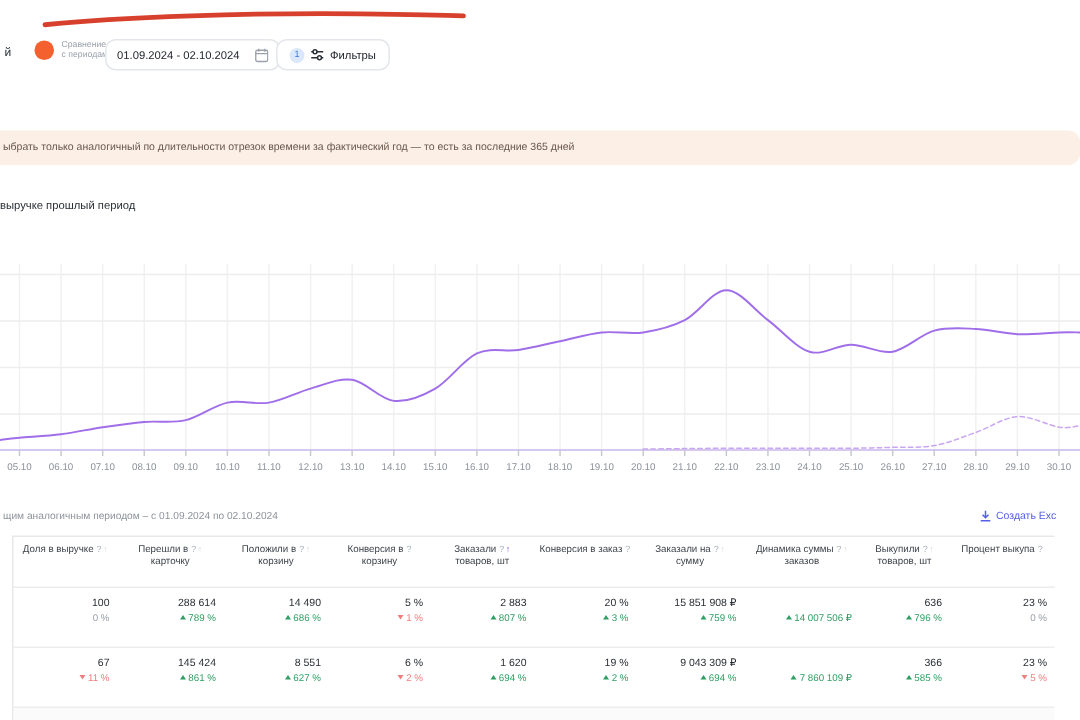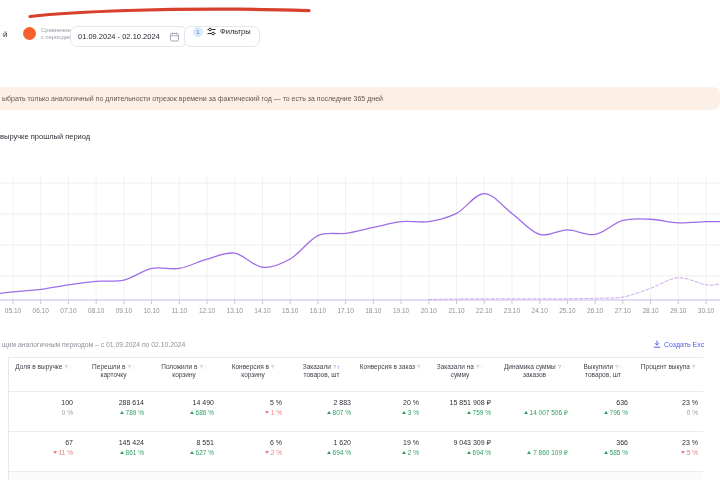--- a/index.html
+++ b/index.html
@@ -7,21 +7,21 @@
          font-family:"Liberation Sans","DejaVu Sans",sans-serif;color:#2b3036;}
   .abs{position:absolute;}
   
   .cut-label{left:3px;top:30px;font-size:8px;color:#2b3036;}
   .toggle-dot{left:23px;top:27px;width:13px;height:13px;border-radius:50%;}
   .compare-label{left:41px;top:27px;font-size:5.8px;line-height:7px;color:#9aa1ab;}
   .datebox{left:70px;top:26px;width:117px;height:21px;border:1px solid #e3e6ea;border-radius:7px;
            background:#fff;display:flex;align-items:center;justify-content:space-between;
            padding:0 7px;box-sizing:border-box;font-size:7.5px;color:#23272e;}
   .filters{left:184px;top:26px;height:21px;border:1px solid #e3e6ea;border-radius:7px;background:#fff;
-           display:flex;align-items:flex-start;gap:4px;padding:0 8px;box-sizing:border-box;
+           display:flex;align-items:center;gap:4px;padding:0 8px;box-sizing:border-box;
            font-size:7.5px;color:#23272e;}
   .badge{width:10px;height:10px;border-radius:50%;background:#dbe7fb;color:#3f78e0;font-size:6px;
          display:flex;align-items:center;justify-content:center;}
   
   .banner{left:0;top:87px;width:720px;height:23px;background:#fcefe5;border-radius:0 8px 8px 0;
           display:flex;align-items:center;font-size:7px;color:#66584b;padding-left:2px;box-sizing:border-box;}
   .showprev{left:0;top:132px;font-size:7.5px;color:#2b3036;}
   
   .caption{left:2px;top:341px;font-size:6.8px;color:#8d939b;}
   .export{left:653px;top:340px;font-size:7px;color:#5560e8;display:flex;align-items:center;gap:3px;cursor:pointer;}

